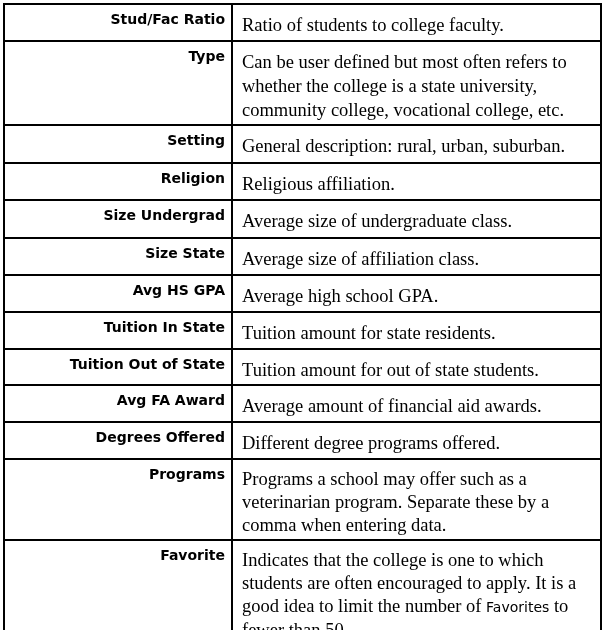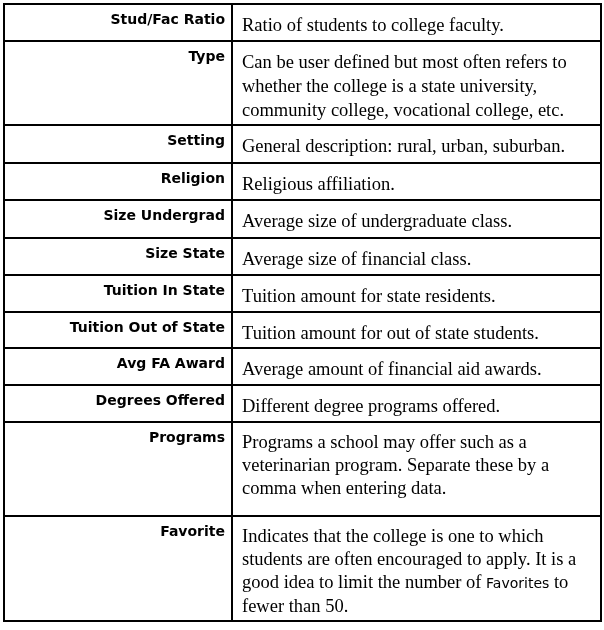--- a/index.html
+++ b/index.html
@@ -69,39 +69,43 @@
     <tr style="height:37px">
       <td class="label-cell">Religion</td>
       <td class="desc-cell">Religious affiliation.</td>
     </tr>
     <tr style="height:38px">
       <td class="label-cell">Size Undergrad</td>
       <td class="desc-cell">Average size of undergraduate class.</td>
     </tr>
     <tr style="height:37px">
       <td class="label-cell">Size State</td>
-      <td class="desc-cell">Average size of financial class.</td>
+      <td class="desc-cell">Average size of affiliation class.</td>
+    </tr>
+    <tr style="height:37px">
+      <td class="label-cell">Avg HS GPA</td>
+      <td class="desc-cell">Average high school GPA.</td>
     </tr>
     <tr style="height:37px">
       <td class="label-cell">Tuition In State</td>
       <td class="desc-cell">Tuition amount for state residents.</td>
     </tr>
     <tr style="height:22px">
       <td class="label-cell">Tuition Out of State</td>
       <td class="desc-cell">Tuition amount for out of state students.</td>
     </tr>
     <tr style="height:37px">
       <td class="label-cell">Avg FA Award</td>
       <td class="desc-cell">Average amount of financial aid awards.</td>
     </tr>
     <tr style="height:37px">
       <td class="label-cell">Degrees Offered</td>
       <td class="desc-cell">Different degree programs offered.</td>
     </tr>
-    <tr class="lh-tight" style="height:94px">
+    <tr class="lh-tight" style="height:81px">
       <td class="label-cell">Programs</td>
       <td class="desc-cell">Programs a school may offer such as a veterinarian program. Separate these by a comma when entering data.</td>
     </tr>
     <tr class="lh-tight" style="height:92px">
       <td class="label-cell">Favorite</td>
       <td class="desc-cell"><span>Indicates that the college is one to which students are often encouraged to apply. It is a good idea to limit the number of </span><span class="bold-term">Favorites</span><span> to fewer than 50.</span></td>
     </tr>
 
   </tbody>
 </table>

